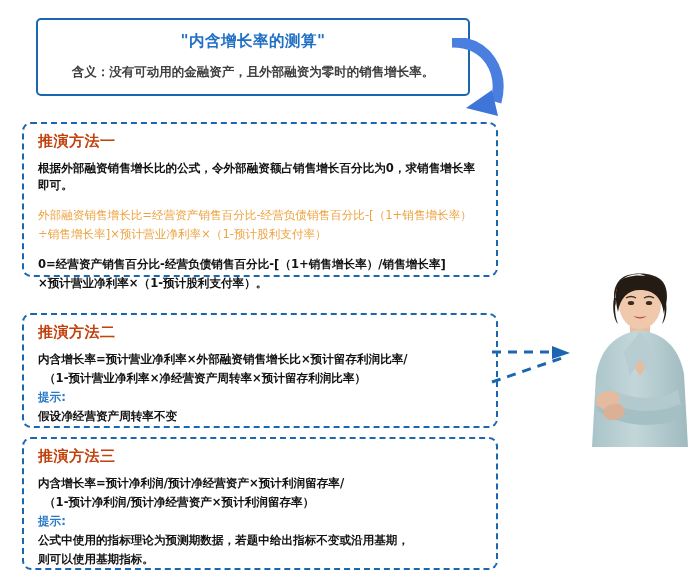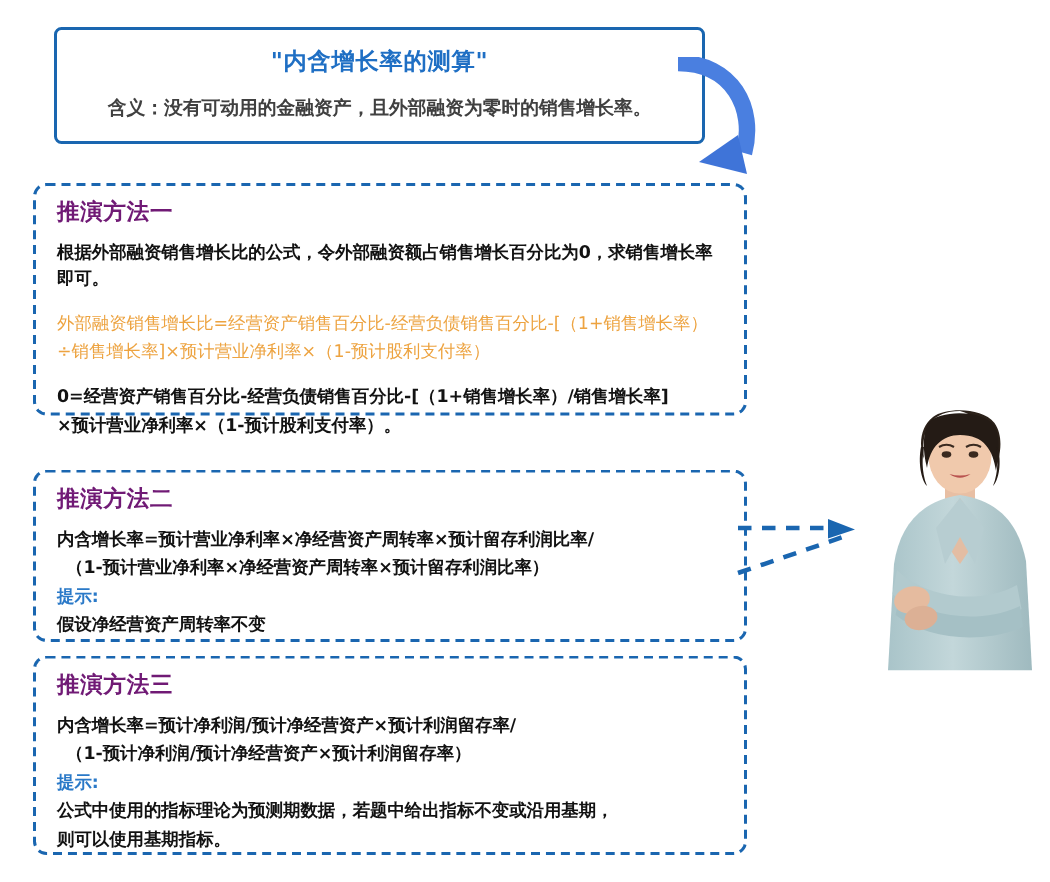--- a/index.html
+++ b/index.html
@@ -73,21 +73,21 @@
   #method-box-1 { top: 122px; height: 155px; }
   #method-box-2 { top: 313px; height: 115px; }
   #method-box-3 { top: 437px; height: 133px; }
 
   .method-head {
     position: absolute;
     left: 14px;
     top: 8px;
     font-size: 15px;
     font-weight: bold;
-    color: #701a75;
+    color: #c2410c;
     letter-spacing: 0.5px;
   }
   .method-body {
     position: absolute;
     left: 14px;
     right: 10px;
     top: 34px;
     font-size: 11.6px;
     line-height: 17px;
     font-weight: bold;
@@ -148,21 +148,21 @@
     <div class="para formula-orange">÷销售增长率]×预计营业净利率×（1-预计股利支付率）</div>
     <div class="gap"></div>
     <div class="para">0=经营资产销售百分比-经营负债销售百分比-[（1+销售增长率）/销售增长率]</div>
     <div class="para">×预计营业净利率×（1-预计股利支付率）。</div>
   </div>
 </div>
 
 <div class="method-box" id="method-box-2">
   <div class="method-head">推演方法二</div>
   <div class="method-body">
-    <div class="para">内含增长率=预计营业净利率×净经营资产周转率×预计留存利润比率/</div>
+    <div class="para">内含增长率=预计营业净利率×外部融资销售增长比×预计留存利润比率/</div>
     <div class="para indent">（1-预计营业净利率×净经营资产周转率×预计留存利润比率）</div>
     <div class="para hint-label">提示:</div>
     <div class="para">假设净经营资产周转率不变</div>
   </div>
 </div>
 
 <div class="method-box" id="method-box-3">
   <div class="method-head">推演方法三</div>
   <div class="method-body">
     <div class="para">内含增长率=预计净利润/预计净经营资产×预计利润留存率/</div>

